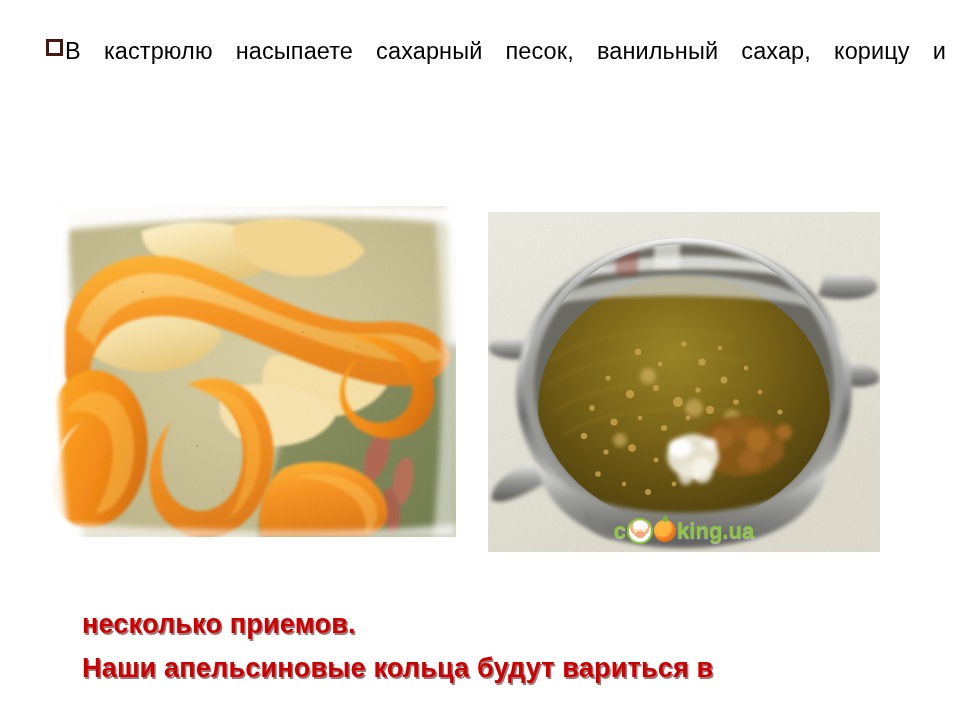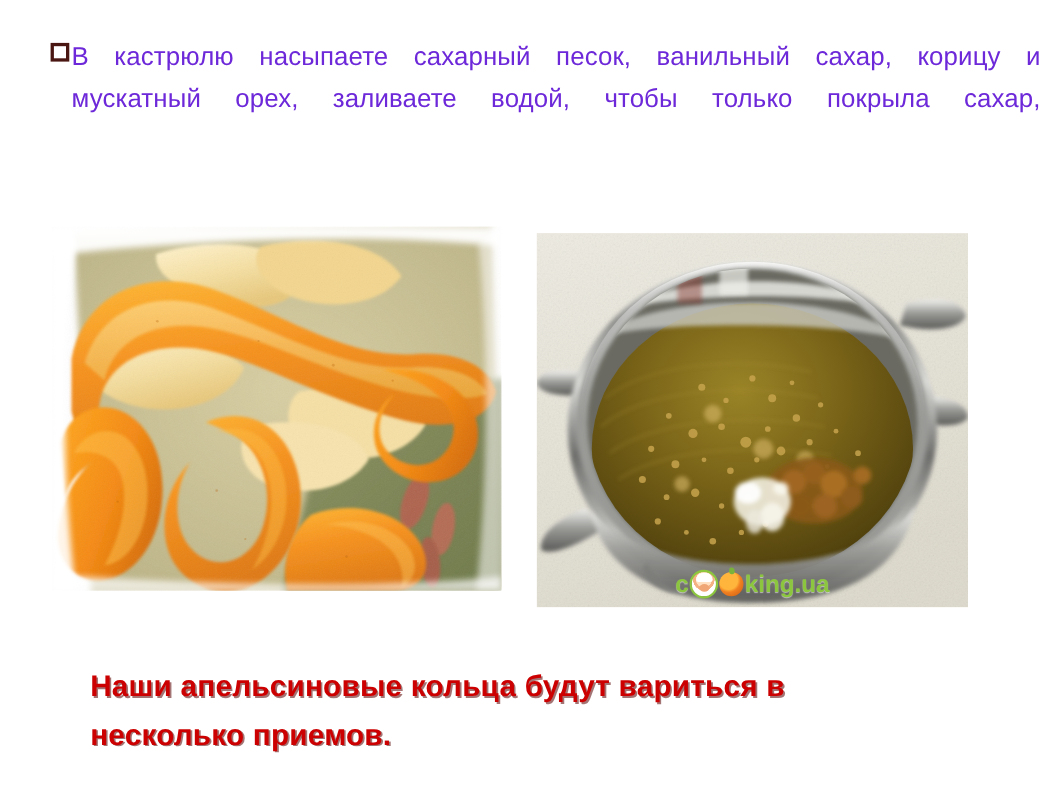--- a/index.html
+++ b/index.html
@@ -30,21 +30,21 @@
     width: 17px;
     height: 17px;
     margin-top: 7px;
     margin-right: 2px;
     border: 3px solid #4a1611;
     box-sizing: border-box;
     background: transparent;
   }
   .bullet-text {
     flex: 1 1 auto;
-    color: #6d28d9;
+    color: #000000;
     font-size: 23.5px;
     line-height: 38px;
     text-align: justify;
     text-justify: inter-word;
     font-weight: 400;
     letter-spacing: 0.1px;
   }
   .bullet-text > span {
     display: block;
   }
@@ -160,21 +160,20 @@
   }
   .caption-red span { display: block; }
 </style>
 </head>
 <body>
 
 <div class="bullet-block">
   <div class="bullet-marker"></div>
   <div class="bullet-text">
     <span class="just-line">В кастрюлю насыпаете сахарный песок, ванильный сахар, корицу и</span>
-    <span class="just-line">мускатный орех, заливаете водой, чтобы только покрыла сахар,</span>
   </div>
 </div>
 
 <div class="photo-peels">
   <svg class="peels-canvas" viewBox="0 0 409 331" preserveAspectRatio="none">
     <defs>
       <radialGradient id="pgBg" cx="50%" cy="45%" r="75%">
         <stop offset="0%" stop-color="#d9cfa4"></stop>
         <stop offset="100%" stop-color="#b9b184"></stop>
       </radialGradient>
@@ -454,15 +453,15 @@
 
   <div class="watermark">
     <span>c</span>
     <span class="wm-chef"></span>
     <span class="wm-orange"></span>
     <span>king.ua</span>
   </div>
 </div>
 
 <div class="caption-red">
+  <span>несколько приемов.</span>
   <span>Наши апельсиновые кольца будут вариться в</span>
-  <span>несколько приемов.</span>
 </div>
 
 </body></html>

